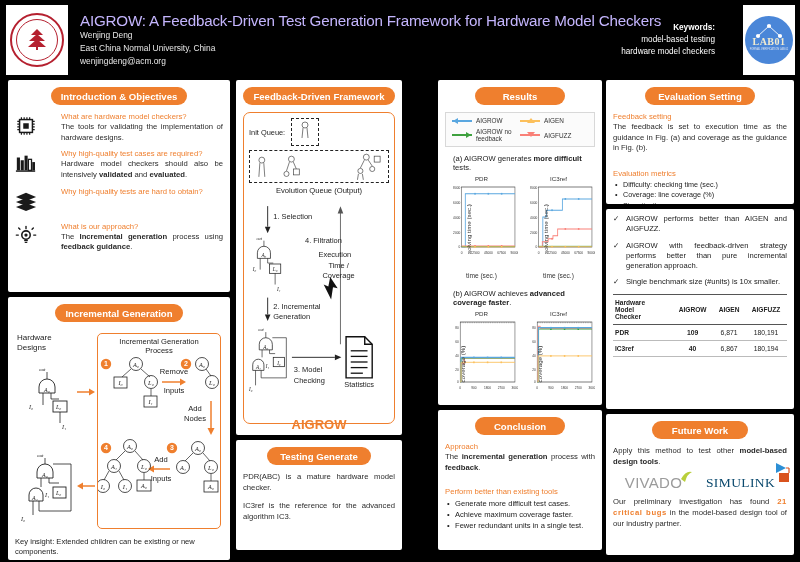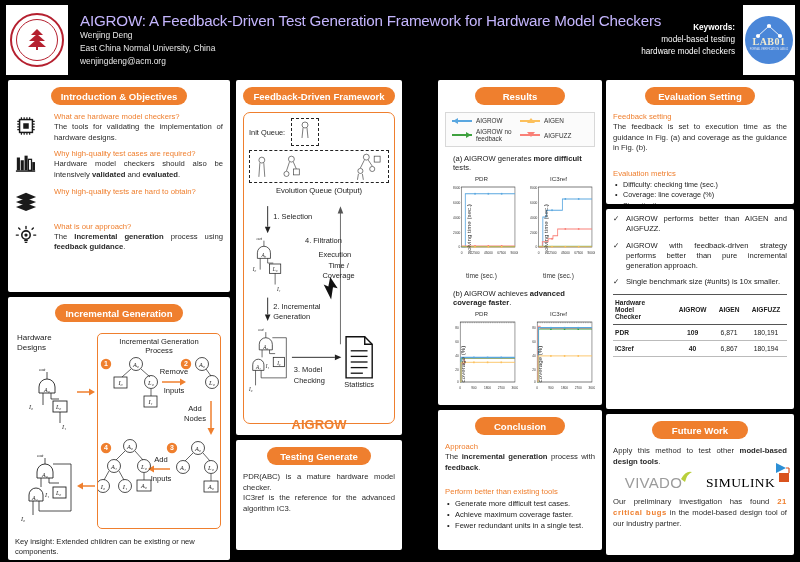--- a/index.html
+++ b/index.html
@@ -35,21 +35,21 @@
     white-space: nowrap; 
   }
   .hdr-sub { color: #e8e8e8; font-size: 8.4px; line-height: 1.52; }
   .hdr-keywords {
     color: #fff; font-size: 8.2px; line-height: 1.5; text-align: right;
     padding-right: 8px; flex: none;
   }
   .hdr-keywords .kw-label { font-weight: bold; }
   .lab-logo {
     width: 52px; height: 70px; margin-right: 5px; background: #fff; flex: none;
-    display: flex; align-items: center; justify-content: center;
+    display: flex; align-items: center; justify-content: center; margin-left: 20px;
   }
   .lab-circle {
     width: 48px; height: 48px; border-radius: 50%; background: #4a86d8;
     position: relative; display: flex; align-items: center; justify-content: center;
     flex-direction: column;
   }
   .lab-net { position: absolute; top: 6px; left: 0; width: 100%; height: 18px; }
   .lab-name {
     font-family: "Liberation Serif", serif; font-weight: bold;
     color: #f2ecd0; font-size: 10px; letter-spacing: 0.5px; margin-top: 8px;
@@ -72,21 +72,21 @@
     background: #ef7f2e; color: #fff; font-size: 9.6px; font-weight: bold;
     border-radius: 9px; text-align: center; padding: 3.5px 10px;
     margin: 2px auto 7px auto; display: block; width: fit-content;
     min-width: 104px;
   }
   .q { color: #ef7f2e; font-size: 7.7px; font-weight: 500; margin-bottom: 1px; }
   .a { color: #2b2b2b; font-size: 7.7px; line-height: 1.38; text-align: justify; }
   b { font-weight: bold; }
 
   
-  .intro-row { display: flex; gap: 16px; margin-bottom: 6px; align-items: flex-start; }
+  .intro-row { display: flex; gap: 23px; margin-bottom: 6px; align-items: flex-start; }
   .intro-icon { width: 23px; flex: none; padding-top: 3px; }
 
   
   .fw-box {
     border: 1.4px solid #ef7f2e; border-radius: 7px; padding: 5px 5px 4px 5px;
     position: relative;
   }
   .fw-label { font-size: 7.4px; color: #222; }
   .aigrow-word {
     color: #ef7f2e; font-size: 13px; font-weight: bold; text-align: center;
@@ -129,21 +129,21 @@
   table.res tbody td:first-child { text-align: left; font-weight: bold; font-size: 6.6px; }
   table.res tbody td.hl { font-weight: bold; }
 
   ul.bul { list-style: none; margin: 2px 0 0 2px; }
   ul.bul li { font-size: 7.6px; color: #222; line-height: 1.45; padding-left: 8px; position: relative; }
   ul.bul li::before { content: "•"; position: absolute; left: 0; color: #222; }
   ul.bul.small li { font-size: 7.2px; }
 
   .logos-row { display: flex; align-items: center; justify-content: space-around; margin: 7px 0 6px 0; }
   .vivado { font-family: "Liberation Sans", sans-serif; font-size: 15px; color: #9b9b9b; letter-spacing: 0.3px; position: relative; }
-  .simulink { font-family: "Liberation Serif", serif; font-size: 13.5px; color: #000000; letter-spacing: 0.4px; position: relative; }
+  .simulink { font-family: "Liberation Serif", serif; font-size: 13.5px; color: #0c4a6e; letter-spacing: 0.4px; position: relative; }
   .orange-word { color: #ef7f2e; font-weight: bold; letter-spacing: 0.6px; }
 </style>
 </head>
 <body>
 
 <div class="poster">
 
   <div class="header">
     <div class="ecnu-logo">
       <div class="ecnu-seal">
@@ -528,21 +528,21 @@
               <text x="118" y="196" font-size="8" fill="#222" text-anchor="middle" font-family="Liberation Sans, sans-serif">Statistics</text>
             </svg>
           </div>
 
           <div class="aigrow-word">AIGROW</div>
         </div>
       </div>
 
       <div class="panel" style="height:110px">
         <div class="sec-title">Testing Generate</div>
-        <div class="a" style="">PDR(ABC) is a mature hardware model checker.</div>
+        <div class="a" style="margin-bottom:8px;">PDR(ABC) is a mature hardware model checker.</div>
         <div class="a">IC3ref is the reference for the advanced algorithm IC3.</div>
       </div>
     </div>
 
     <div class="col c3">
 
       <div class="panel" style="height:325px">
         <div class="sec-title" style="min-width:90px">Results</div>
 
         <div class="legendbox">

